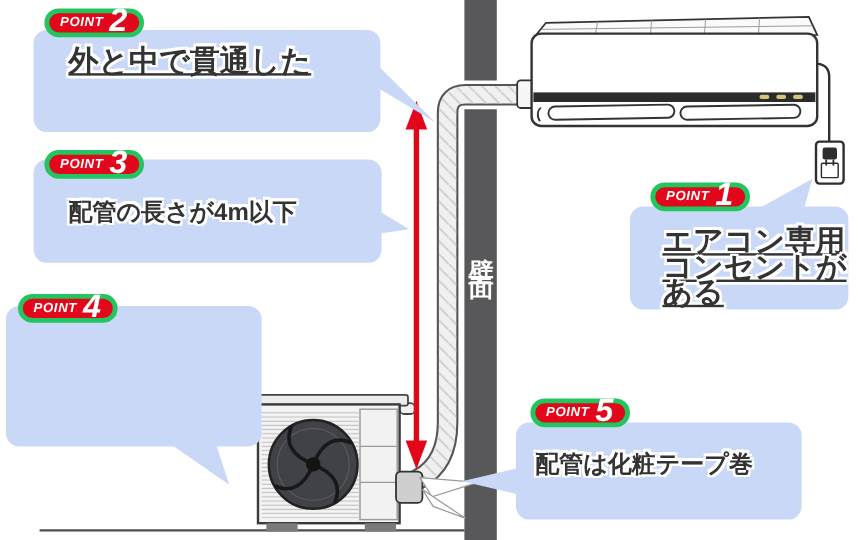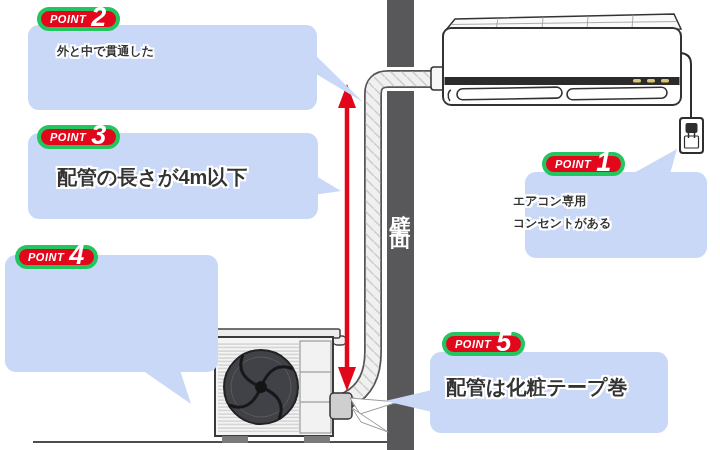--- a/index.html
+++ b/index.html
@@ -5,21 +5,21 @@
   html,body{margin:0;padding:0;background:#fff;}
   .stage{position:relative;width:720px;height:450px;overflow:hidden;background:#fff;
          font-family:"Liberation Sans","DejaVu Sans",sans-serif;}
   .stage svg{position:absolute;left:0;top:0;}
   .art{z-index:1;}
   .bubble{position:absolute;background:#c9d8f6;border-radius:11px;z-index:2;}
   .pointers{z-index:3;pointer-events:none;}
   .btext{position:absolute;z-index:4;font-weight:900;color:#333;
          text-shadow:-2px -2px 0 #fff,2px -2px 0 #fff,-2px 2px 0 #fff,2px 2px 0 #fff,
                      -2px 0 0 #fff,2px 0 0 #fff,0 -2px 0 #fff,0 2px 0 #fff;}
-  .t19{font-size:12px;line-height:21.5px;}
+  .t19{font-size:25px;line-height:21.5px;text-decoration:underline;}
   .t20{font-size:20px;line-height:23px;}
   .badge{position:absolute;z-index:5;display:inline-flex;align-items:center;height:24px;
          background:#e3071c;border:4px solid #22c55e;border-radius:14px;padding:0 10px 0 9px;
          color:#fff;font-style:italic;overflow:visible;box-sizing:border-box;}
   .bl{font-size:11px;font-weight:900;letter-spacing:.5px;}
   .bn{font-size:27px;font-weight:900;margin-left:5px;line-height:0;position:relative;top:-2px;}
   .wall-label{position:absolute;left:387px;top:197px;width:27px;z-index:2;
               writing-mode:vertical-rl;text-align:left;color:#fff;font-size:21px;
               font-weight:700;letter-spacing:16px;}
 </style>
@@ -129,21 +129,21 @@
     <polygon points="632,174 670,174 677,149" fill="#c9d8f6"></polygon>
     <polygon points="432,390 432,412 385,401" fill="#c9d8f6"></polygon>
   </svg>
 
   <div class="btext t19" style="left:57px;top:41px">
     <div>外と中で貫通した</div>
   </div>
   <div class="btext t20" style="left:57px;top:166px">
     <div>配管の長さが4m以下</div>
   </div>
-  <div class="btext t19" style="left:513px;top:191px">
+  <div class="btext t19" style="left:552px;top:191px">
     <div>エアコン専用</div>
     <div>コンセントがある</div>
   </div>
   <div class="btext t20" style="left:446px;top:376px">
     <div>配管は化粧テープ巻</div>
   </div>
 
   <div class="badge" style="left:542px;top:152px">
     <span class="bl">POINT</span>
     <span class="bn">1</span>

